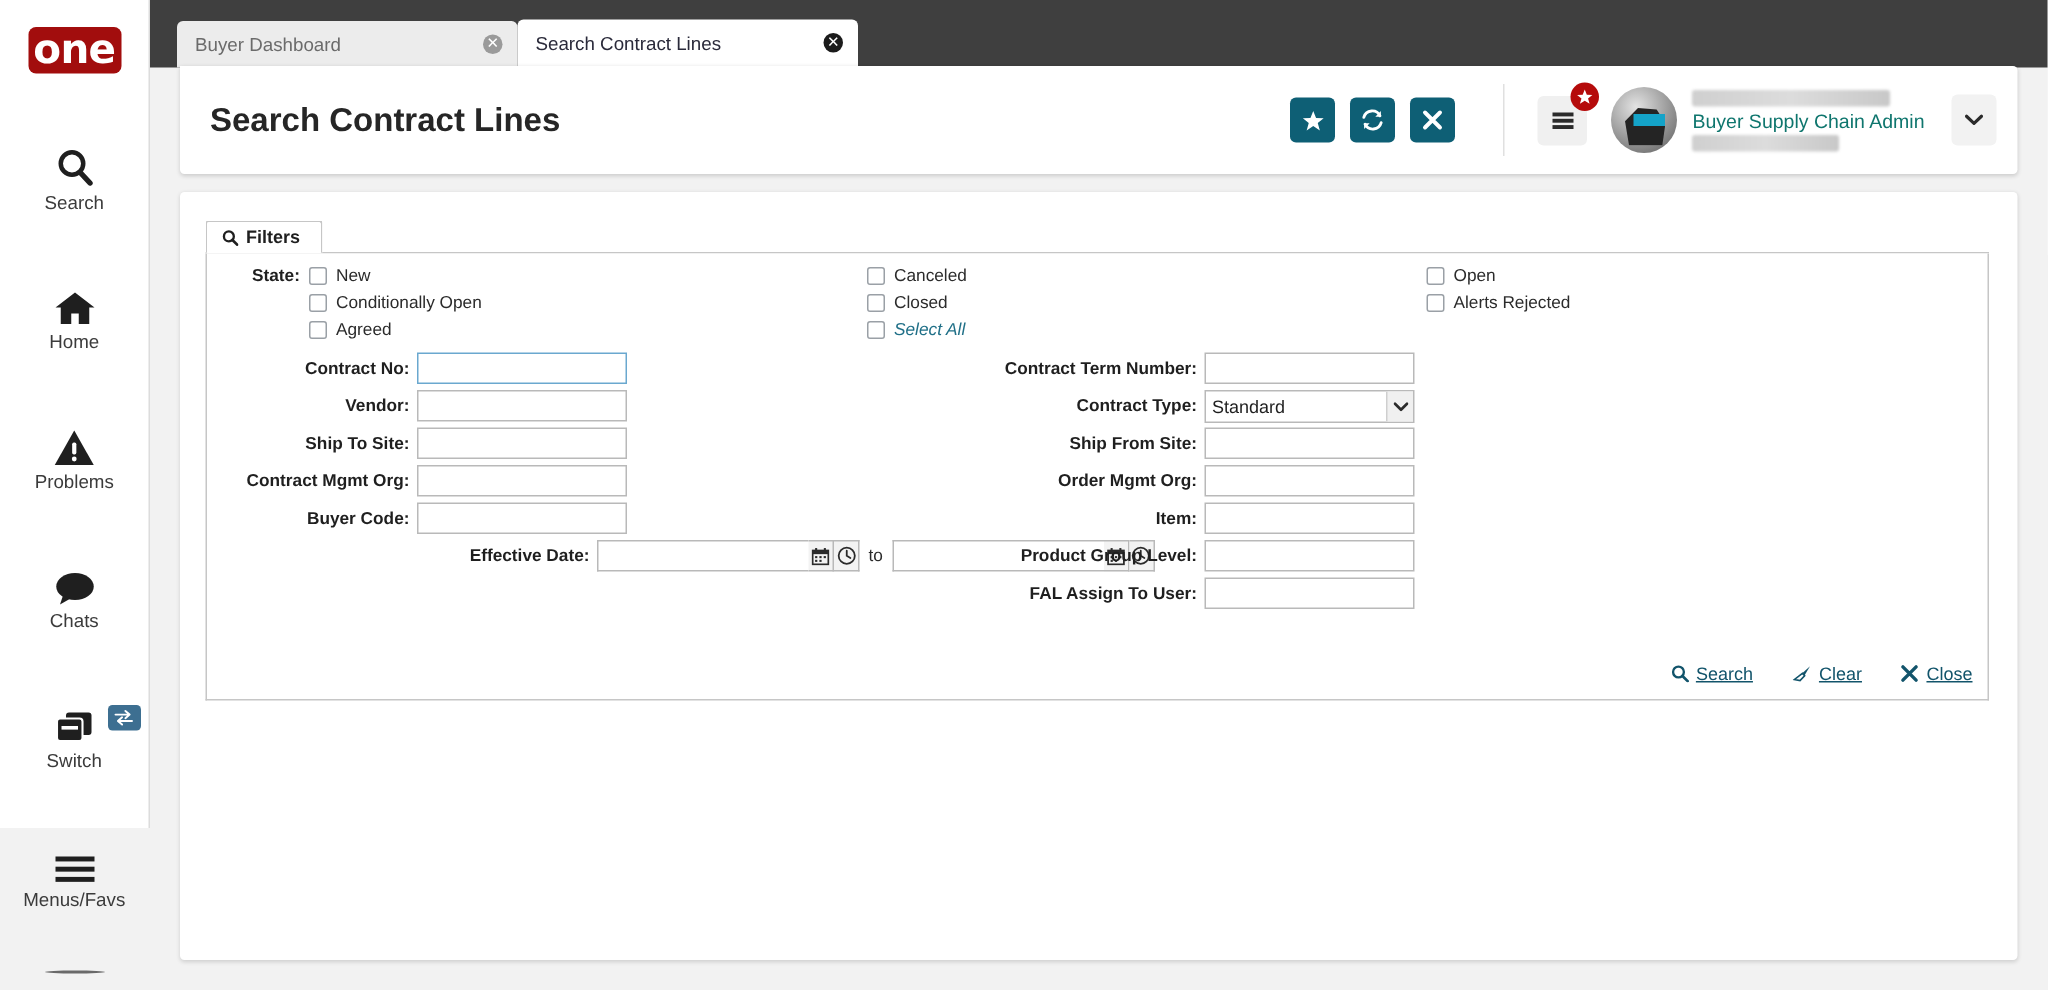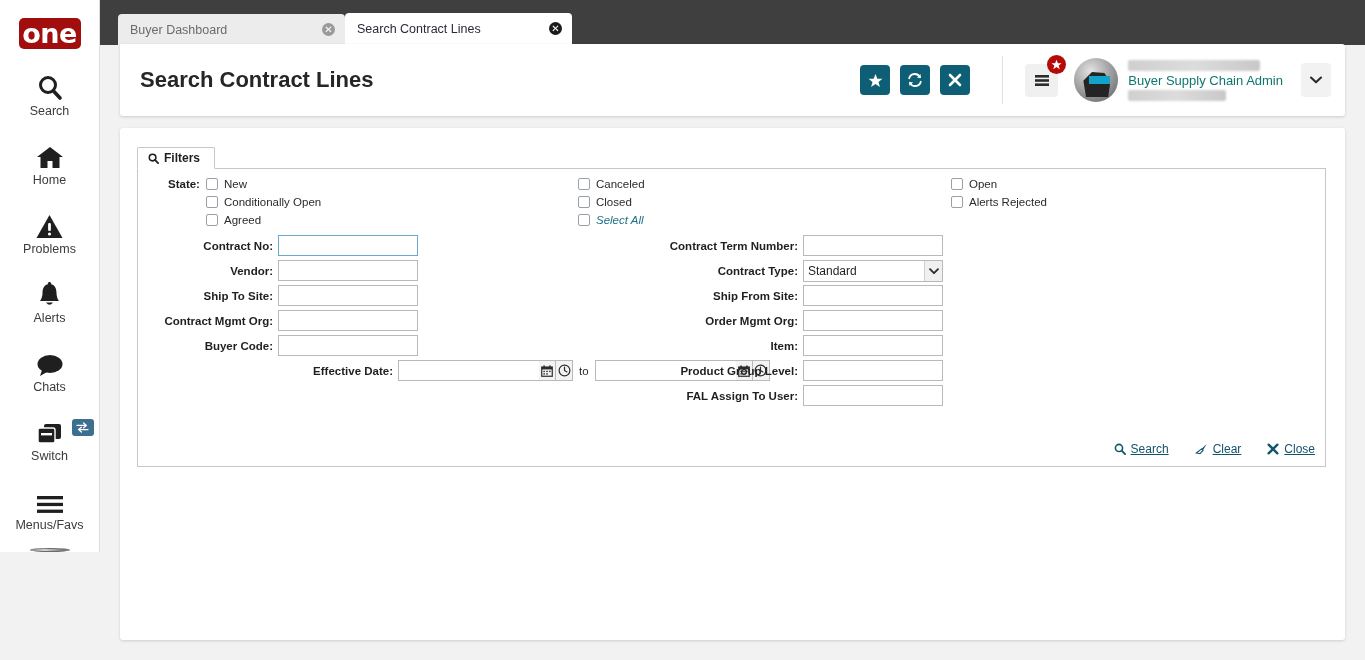--- a/index.html
+++ b/index.html
@@ -12,21 +12,21 @@
     font-size: 12px;
     color: #333;
   }
 
   
   #sidebar {
     position: absolute; left: 0; top: 0;
     width: 100px; height: 552px;
     background: #ffffff;
     border-right: 1px solid #dcdcdc;
-    display: flex; flex-direction: column; align-items: center;
+    display: flex; flex-direction: column; align-items: center; gap: 24px;
   }
   #logo {
     width: 62px; height: 62px;
     margin-top: 18px;
     background: #a20d0d;
     border-radius: 5px;
     display: flex; align-items: center; justify-content: center;
     color: #fff;
     font-size: 27px;
     font-weight: bold;
@@ -341,30 +341,20 @@
     <div class="nav-icon">
       <svg width="27" height="25" viewBox="0 0 27 25">
           <path d="M13.5 1 L26.5 24 L0.5 24 Z" fill="#1f1f1f"></path>
           <rect x="12.1" y="9" width="2.8" height="8" fill="#fff" rx="1.2"></rect>
           <circle cx="13.5" cy="20" r="1.6" fill="#fff"></circle>
         </svg>
     </div>
     <div class="nav-label">Problems</div>
   </div>
 
-  <div class="nav-item">
-    <div class="nav-icon">
-      <svg width="25" height="26" viewBox="0 0 25 26">
-          <path d="M12.5 2 C7.5 2 5.5 6 5.5 11 C5.5 16 3 19 3 19 L22 19 C22 19 19.5 16 19.5 11 C19.5 6 17.5 2 12.5 2 Z" fill="#1f1f1f"></path>
-          <rect x="10.8" y="0" width="3.4" height="3" rx="1.5" fill="#1f1f1f"></rect>
-          <path d="M9 20.5 Q12.5 25 16 20.5 Z" fill="#1f1f1f"></path>
-        </svg>
-    </div>
-    <div class="nav-label">Alerts</div>
-  </div>
 
   <div class="nav-item">
     <div class="nav-icon">
       <svg width="28" height="24" viewBox="0 0 28 24">
           <ellipse cx="14" cy="11" rx="12.5" ry="9" fill="#1f1f1f"></ellipse>
           <path d="M6 17 L4 23 L11 19 Z" fill="#1f1f1f"></path>
         </svg>
     </div>
     <div class="nav-label">Chats</div>
   </div>

